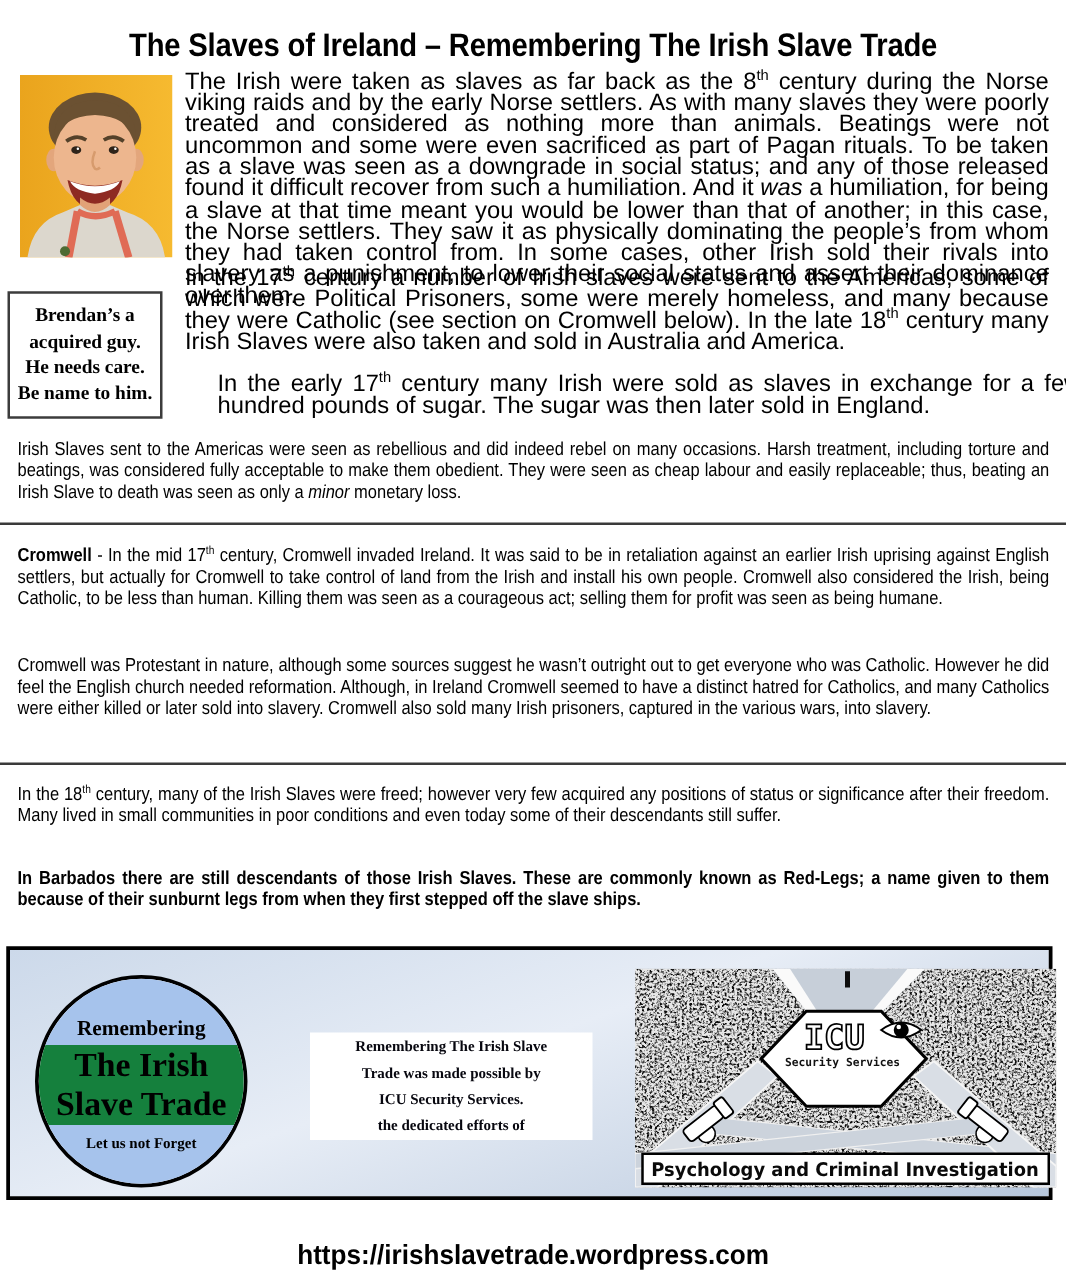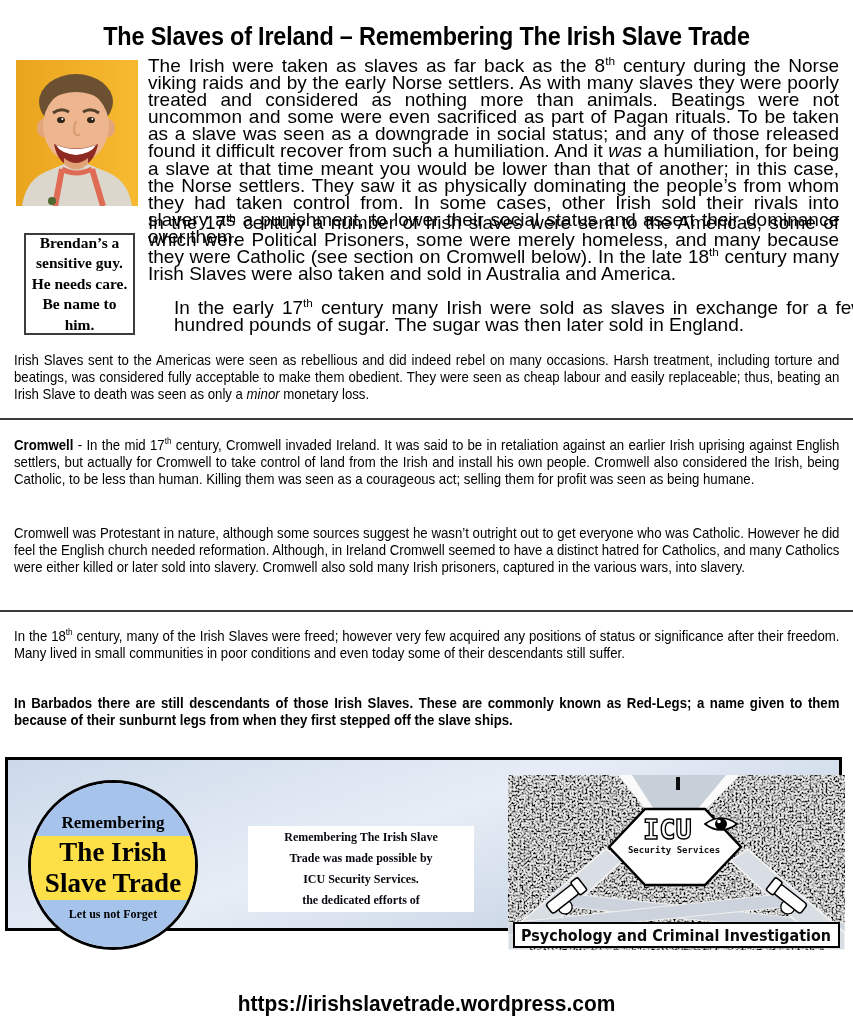--- a/index.html
+++ b/index.html
@@ -12,42 +12,42 @@
   .page-title{position:absolute;top:4px;left:0;width:853px;text-align:center;
     font-weight:bold;font-size:26px;transform:scaleX(0.9);letter-spacing:-0.2px;}
 
   .photo{position:absolute;left:16px;top:60px;width:122px;height:146px;}
 
   .body-text{position:absolute;font-size:19px;line-height:17.1px;text-align:justify;}
   .p1{left:148px;top:57px;width:691px;}
   .p2{left:148px;top:214px;width:691px;}
   .p3{left:148px;top:299px;width:691px;margin-left:26px;}
 
-  .note-box{position:absolute;left:24px;top:233px;width:111px;height:102px;
+  .note-box{position:absolute;left:6px;top:233px;width:124px;height:102px;
     border:2px solid #3c3c3c;display:flex;flex-direction:column;justify-content:center;
     text-align:center;font-family:"Liberation Serif",serif;font-weight:bold;
     font-size:15.5px;line-height:20.5px;background:#fff;}
 
   .narrow{position:absolute;left:14px;width:938px;transform:scaleX(0.88);
     transform-origin:0 0;font-size:15px;line-height:17.2px;text-align:justify;}
   .p4{top:351px;} .p5{top:436px;} .p6{top:524px;} .p7{top:627px;}
   .p8{top:694px;font-weight:bold;}
 
   .rule{position:absolute;left:0;width:853px;border-top:2px solid #3a3a3a;height:0;}
   .rule1{top:418px;} .rule2{top:610px;}
 
-  .banner{position:absolute;left:5px;top:757px;width:837px;height:174px;border:3px solid #000;
+  .banner{position:absolute;left:5px;top:757px;width:837px;height:203px;border:3px solid #000;
     background:linear-gradient(160deg,#ccd9ea 0%,#e7edf6 45%,#b7c7dc 100%);}
 
   .seal{position:absolute;left:20px;top:20px;width:170px;height:170px;border:3px solid #000;
     border-radius:50%;overflow:hidden;text-align:center;background:#fff;
     font-family:"Liberation Serif",serif;font-weight:bold;}
   .seal-top{height:53px;background:#a6c3ec;display:flex;align-items:flex-end;
     justify-content:center;font-size:17px;padding-bottom:3px;}
-  .seal-mid{height:64px;background:#fde047;font-size:27px;line-height:31px;padding-top:1px;}
+  .seal-mid{height:64px;background:#15803d;font-size:27px;line-height:31px;padding-top:1px;}
   .seal-bot{height:53px;background:#a6c3ec;font-size:12px;padding-top:7px;}
 
   .credit{position:absolute;left:240px;top:66px;width:226px;height:86px;background:#ffffff;
     display:flex;flex-direction:column;justify-content:center;text-align:center;
     font-family:"Liberation Serif",serif;font-weight:bold;font-size:12px;line-height:21px;
     color:#07070f;}
 
   .icu-wrap{position:absolute;left:500px;top:15px;width:337px;height:175px;text-align:center;}
 
   .site-url{position:absolute;top:991px;left:0;width:853px;text-align:center;
@@ -93,21 +93,21 @@
   </div>
 
   <p class="body-text p1" data-name="paragraph-norse-era"><span>The Irish were taken as slaves as far back as the 8</span><sup>th</sup><span> century during the Norse viking raids and by the early Norse settlers.  As with many slaves they were poorly treated and considered as nothing more than animals.  Beatings were not uncommon and some were even sacrificed as part of Pagan rituals.  To be taken as a slave was seen as a downgrade in social status; and any of those released found it difficult recover from such a humiliation.  And it </span><em>was</em><span> a humiliation, for being a slave at that time meant you would be lower than that of another; in this case, the Norse settlers.  They saw it as physically dominating the people’s from whom they had taken control from.  In some cases, other Irish sold their rivals into slavery as a punishment, to lower their social status and assert their dominance over them.</span></p>
 
   <p class="body-text p2" data-name="paragraph-americas"><span>In the 17</span><sup>th</sup><span> century a number of Irish slaves were sent to the Americas, some of which were Political Prisoners, some were merely homeless, and many because they were Catholic (see section on Cromwell below).  In the late 18</span><sup>th</sup><span> century many Irish Slaves were also taken and sold in Australia and America.</span></p>
 
   <p class="body-text p3" data-name="paragraph-sugar"><span>In the early 17</span><sup>th</sup><span> century many Irish were sold as slaves in exchange for a few hundred pounds of sugar.  The sugar was then later sold in England.</span></p>
 
   <div class="note-box" data-name="brendan-note-box">
     <div data-name="note-line">Brendan’s a</div>
-    <div data-name="note-line">sensitive guy.</div>
+    <div data-name="note-line">acquired guy.</div>
     <div data-name="note-line">He needs care.</div>
     <div data-name="note-line">Be name to him.</div>
   </div>
 
   <p class="narrow p4" data-name="paragraph-rebellious"><span>Irish Slaves sent to the Americas were seen as rebellious and did indeed rebel on many occasions.  Harsh treatment, including torture and beatings, was considered fully acceptable to make them obedient. They were seen as cheap labour and easily replaceable; thus, beating an Irish Slave to death was seen as only a </span><em>minor</em><span> monetary loss.</span></p>
 
   <div class="rule rule1" data-name="section-divider"></div>
 
   <p class="narrow p5" data-name="paragraph-cromwell-invasion"><strong>Cromwell</strong><span> - In the mid 17</span><sup>th</sup><span> century, Cromwell invaded Ireland.  It was said to be in retaliation against an earlier Irish uprising against English settlers, but actually for Cromwell to take control of land from the Irish and install his own people.  Cromwell also considered the Irish, being Catholic, to be less than human. Killing them was seen as a courageous act; selling them for profit was seen as being humane.</span></p>
 

